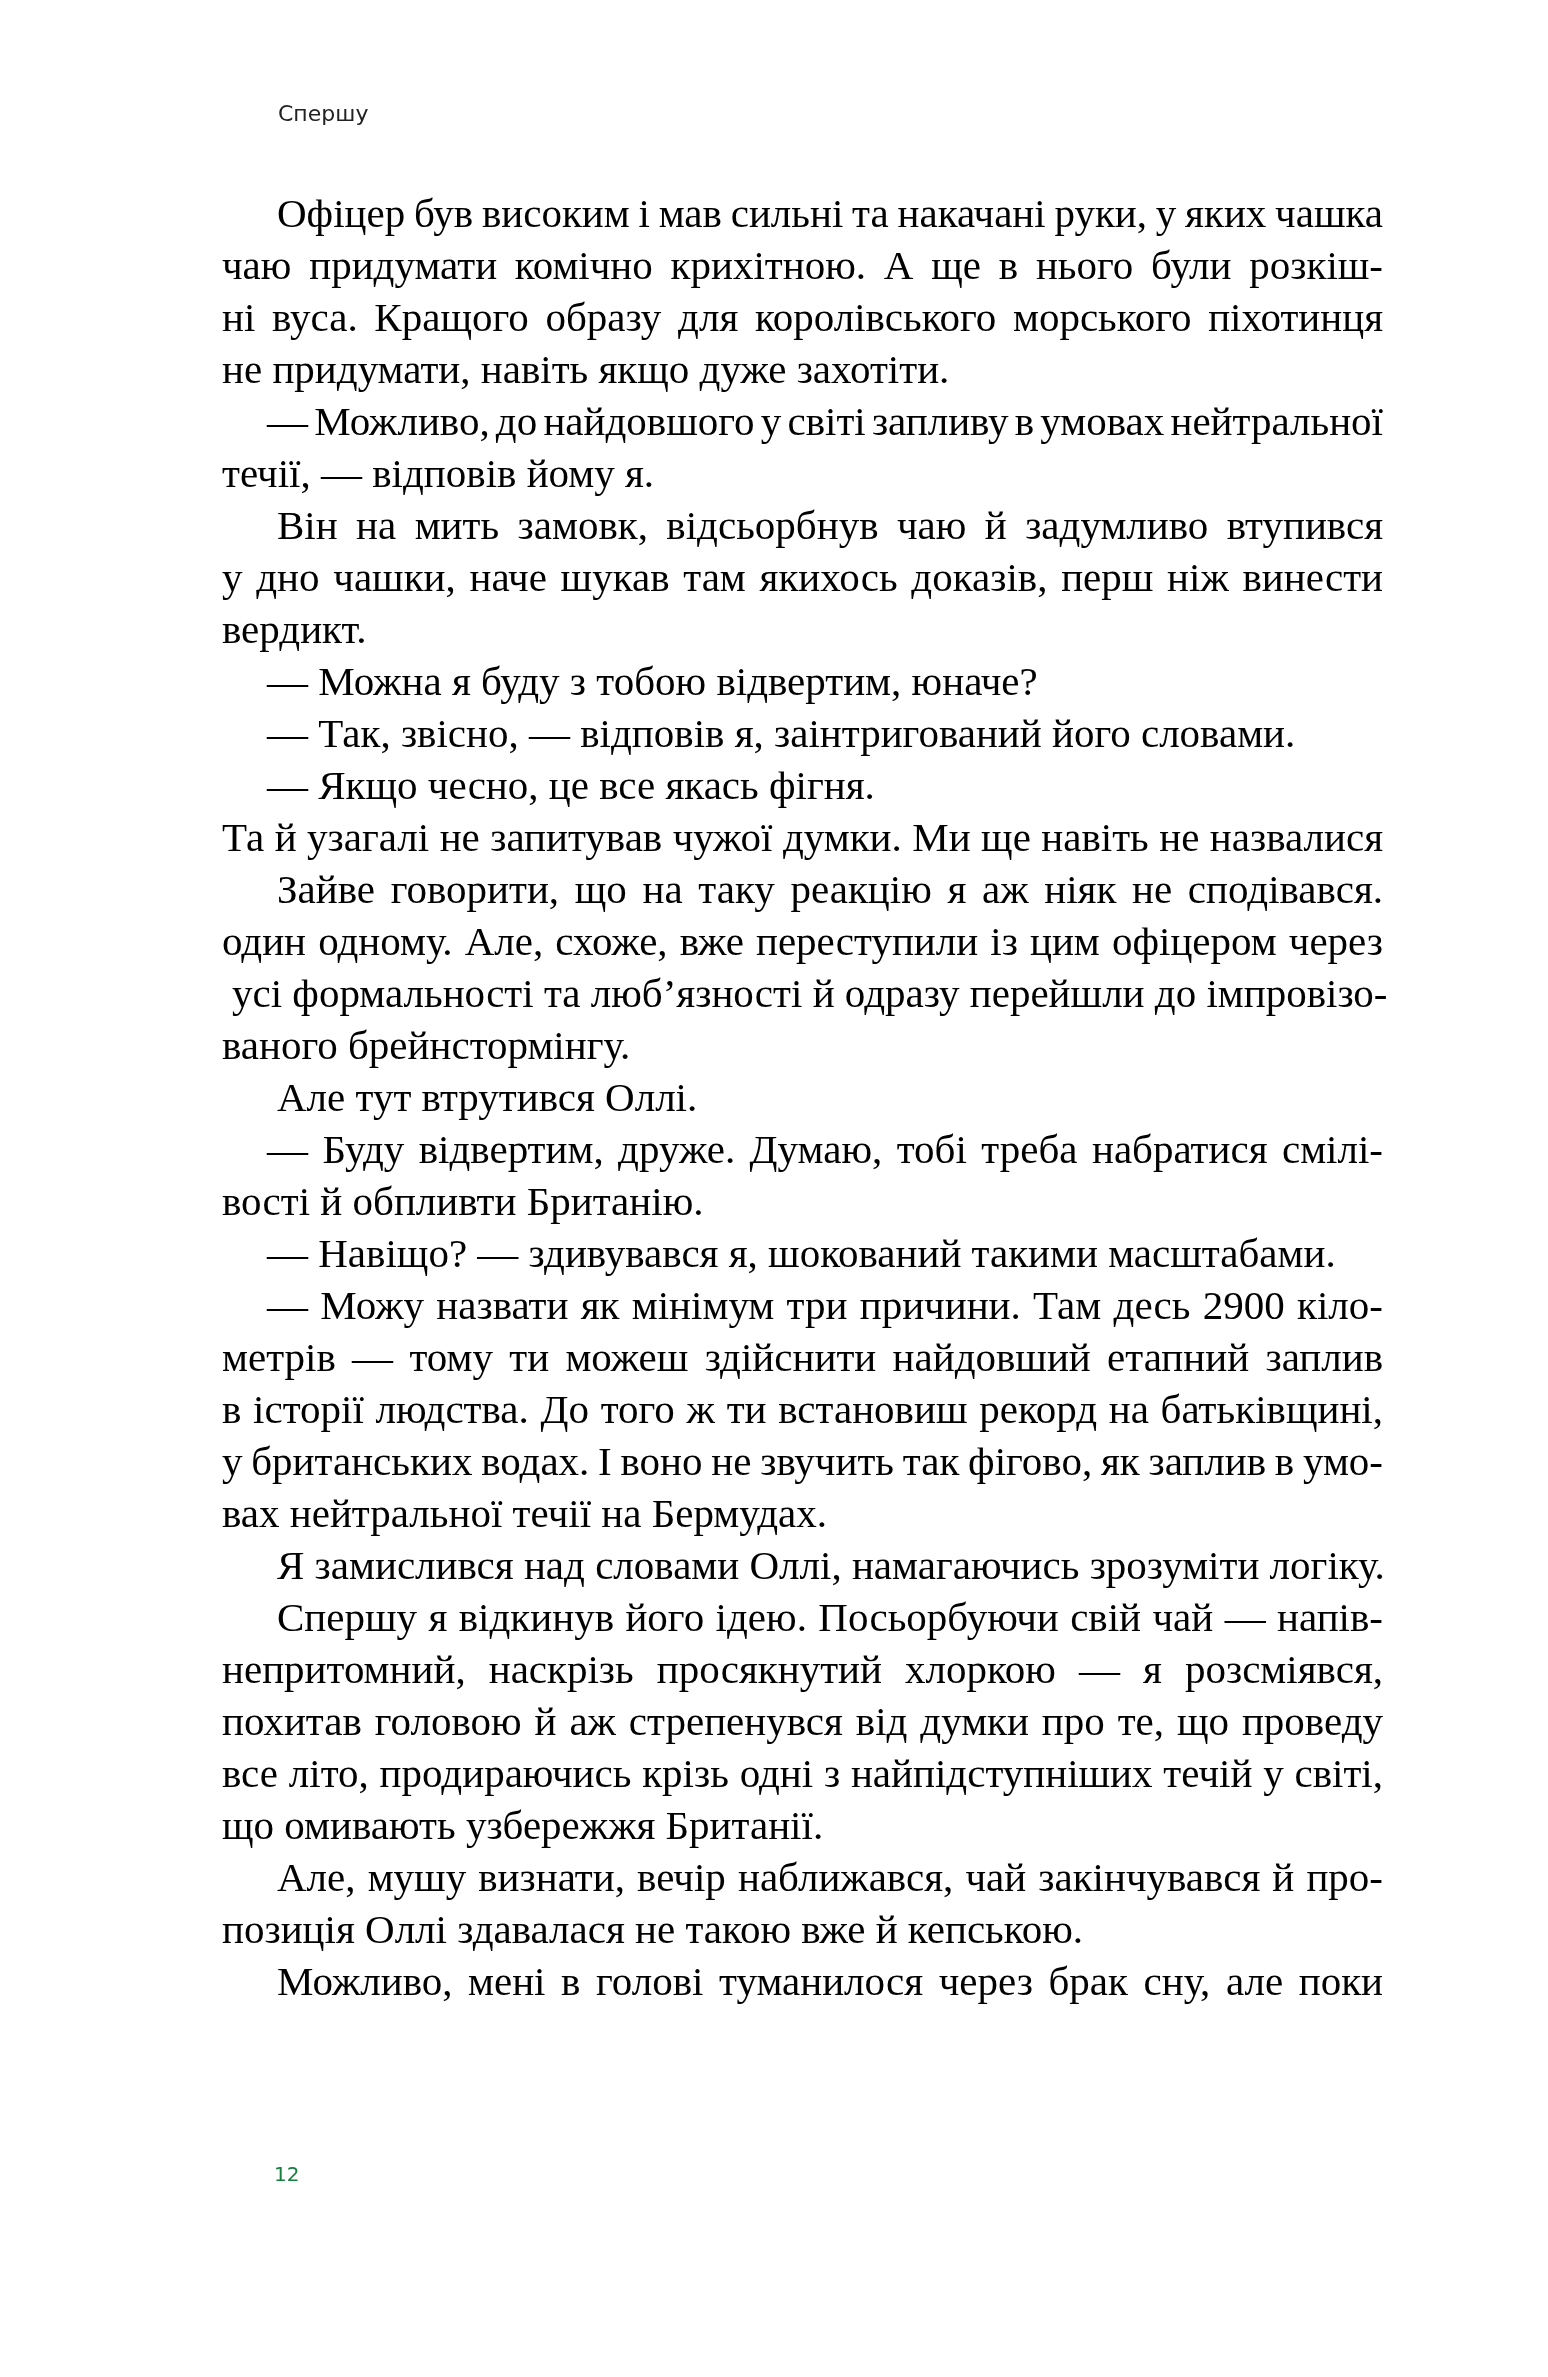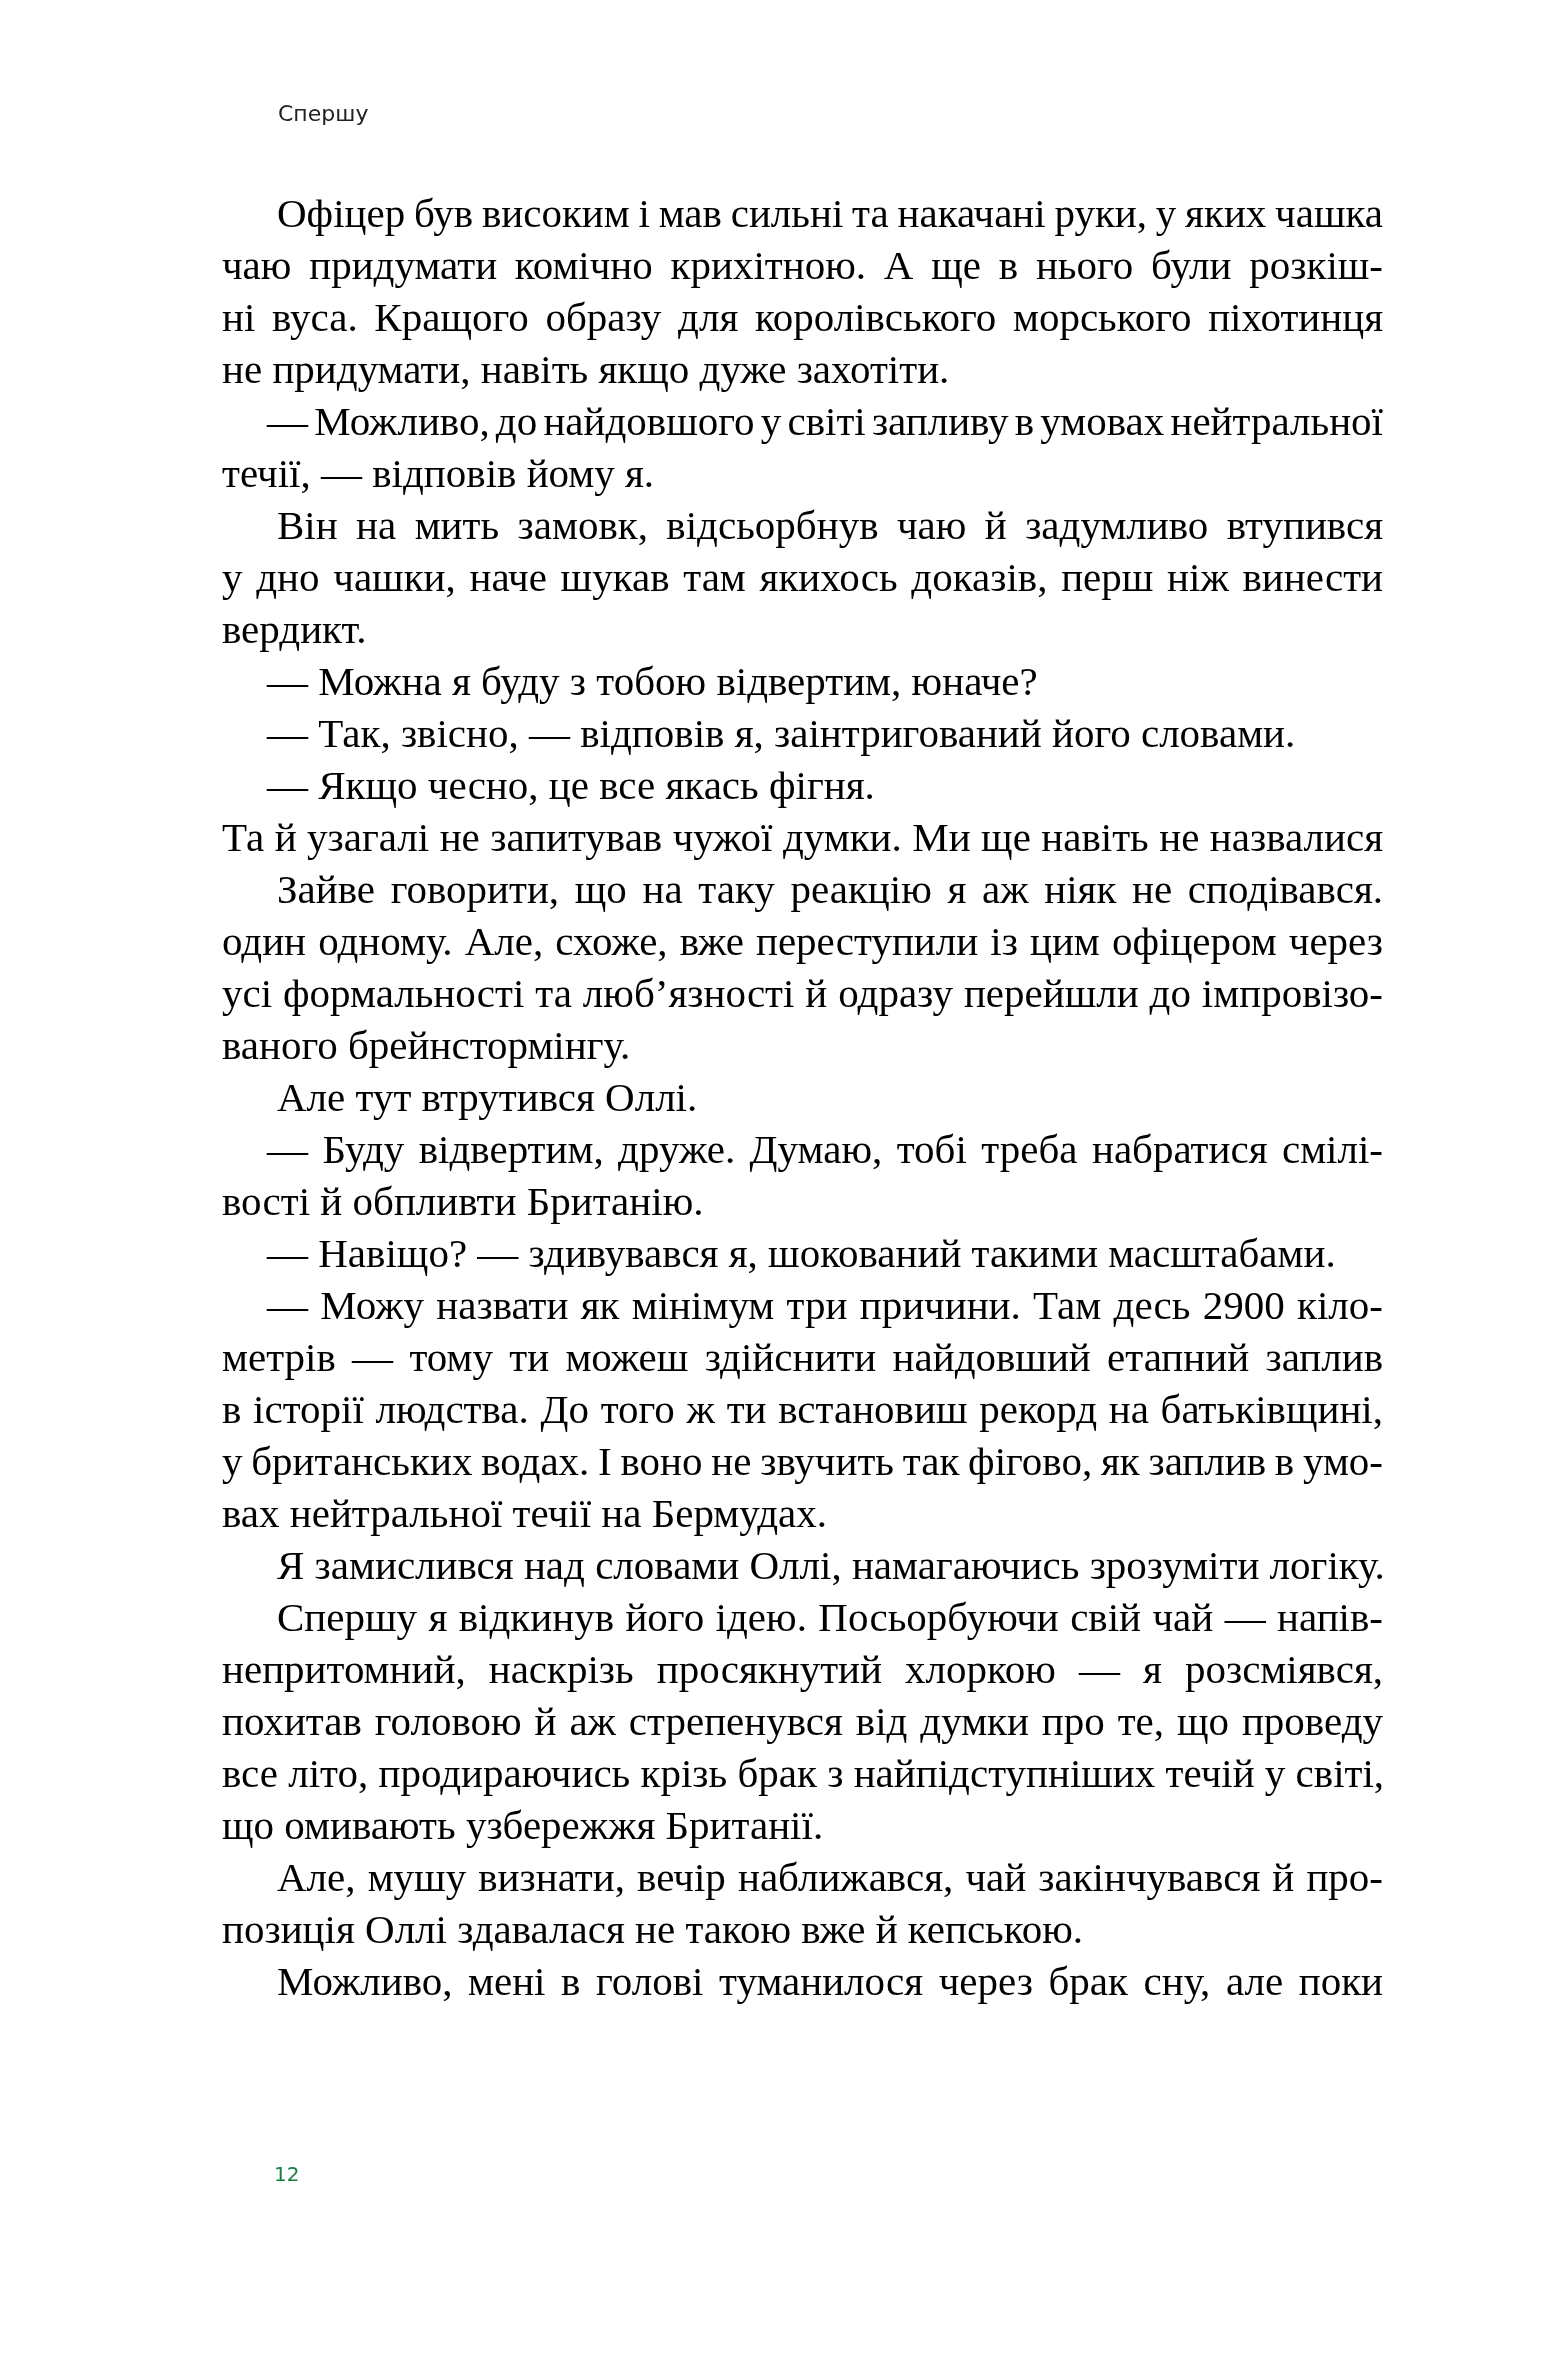--- a/index.html
+++ b/index.html
@@ -97,21 +97,21 @@
     <div class="para">
       <span class="line first dialog last">— Так, звісно, — відповів я, заінтригований його словами.</span>
     </div>
     <div class="para">
       <span class="line first dialog last">— Якщо чесно, це все якась фігня.</span>
     </div>
     <div class="para">
       <span class="line" style="word-spacing: -0.1px;">Та й узагалі не запитував чужої думки. Ми ще навіть не назвалися</span>
       <span class="line first" style="word-spacing: 0px;">Зайве говорити, що на таку реакцію я аж ніяк не сподівався.</span>
       <span class="line" style="word-spacing: 0px;">один одному. Але, схоже, вже переступили із цим офіцером через</span>
-      <span class="line" style="word-spacing: 0px;">усі формальності та люб’язності й одразу перейшли до імпровізо-</span>
+      <span class="line" style="word-spacing: 0px; margin-left: 10px;">усі формальності та люб’язності й одразу перейшли до імпровізо-</span>
       <span class="line last">ваного брейнстормінгу.</span>
     </div>
     <div class="para">
       <span class="line first last">Але тут втрутився Оллі.</span>
     </div>
     <div class="para">
       <span class="line first dialog" style="word-spacing: 0px;">— Буду відвертим, друже. Думаю, тобі треба набратися смілі-</span>
       <span class="line dialog last">вості й обпливти Британію.</span>
     </div>
     <div class="para">
@@ -124,21 +124,21 @@
       <span class="line dialog" style="word-spacing: -1.8px;">у британських водах. І воно не звучить так фігово, як заплив в умо-</span>
       <span class="line dialog last">вах нейтральної течії на Бермудах.</span>
     </div>
     <div class="para">
       <span class="line first last">Я замислився над словами Оллі, намагаючись зрозуміти логіку.</span>
     </div>
     <div class="para">
       <span class="line first" style="word-spacing: 0px;">Спершу я відкинув його ідею. Посьорбуючи свій чай — напів-</span>
       <span class="line" style="word-spacing: 0px;">непритомний, наскрізь просякнутий хлоркою — я розсміявся,</span>
       <span class="line" style="word-spacing: 0px;">похитав головою й аж стрепенувся від думки про те, що проведу</span>
-      <span class="line" style="word-spacing: 0px;">все літо, продираючись крізь брак з найпідступніших течій у світі,</span>
+      <span class="line" style="word-spacing: 0px;">все літо, продираючись крізь одні з найпідступніших течій у світі,</span>
       <span class="line last">що омивають узбережжя Британії.</span>
     </div>
     <div class="para">
       <span class="line first" style="word-spacing: 0px;">Але, мушу визнати, вечір наближався, чай закінчувався й про-</span>
       <span class="line last">позиція Оллі здавалася не такою вже й кепською.</span>
     </div>
     <div class="para">
       <span class="line first" style="word-spacing: 0px;">Можливо, мені в голові туманилося через брак сну, але поки</span>
     </div>
   </div>

